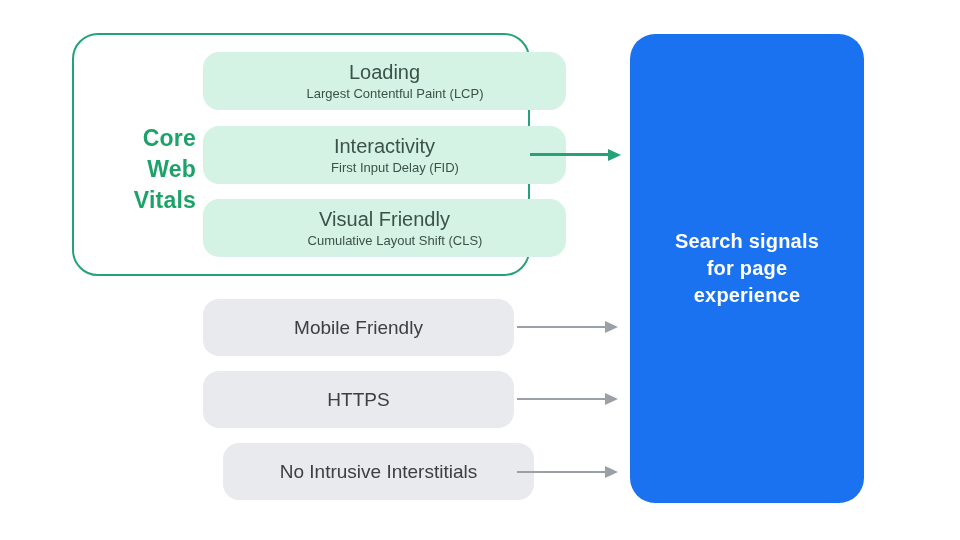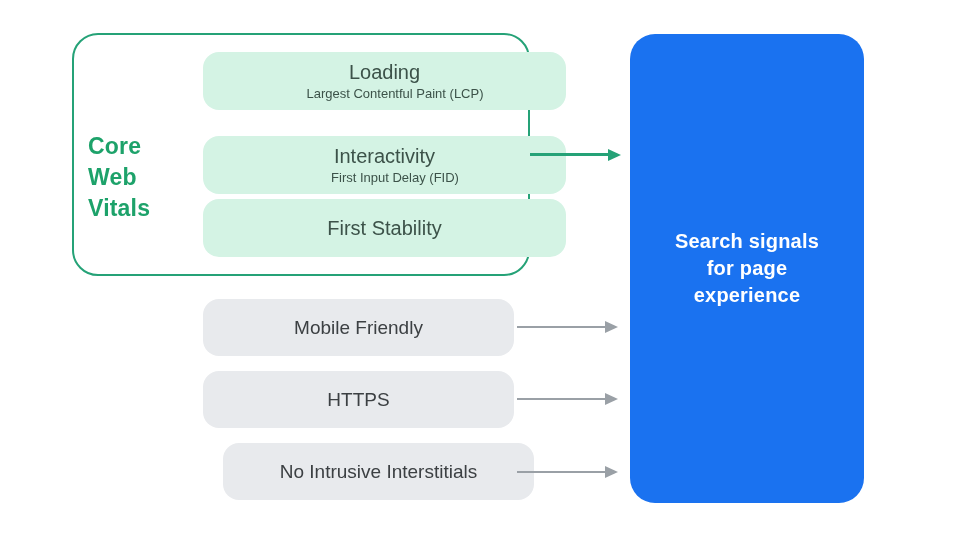--- a/index.html
+++ b/index.html
@@ -32,23 +32,23 @@
   .cwv-container {
     position: absolute;
     left: 72px; top: 33px;
     width: 458px; height: 243px;
     border: 2px solid var(--teal);
     border-radius: 26px;
     background: var(--background);
   }
   .cwv-label {
     position: absolute;
-    left: 14px; top: 96px;
+    left: 14px; top: 88px;
     width: 108px;
-    text-align: left;
+    text-align: right;
     font-size: 23px;
     line-height: 31px;
     font-weight: 700;
     color: var(--teal-text);
     letter-spacing: 0.2px;
   }
 
   
   .card {
     position: absolute;
@@ -60,21 +60,21 @@
     text-align: center;
   }
   .card.mint {
     left: 129px;
     width: 363px;
     height: 58px;
     background: var(--mint-fill);
     gap: 2px;
   }
   .card.mint.v1 { top: 17px; }
-  .card.mint.v2 { top: 101px; }
+  .card.mint.v2 { top: 91px; }
   .card.mint.v3 { top: 164px; }
   .card-title {
     font-size: 20px;
     line-height: 23px;
     font-weight: 500;
     color: var(--mint-text);
   }
   .card-sub {
     font-size: 13px;
     line-height: 15px;
@@ -160,21 +160,22 @@
       <div class="card-title">Loading</div>
       <div class="card-sub">Largest Contentful Paint (LCP)</div>
     </div>
 
     <div class="card mint v2">
       <div class="card-title">Interactivity</div>
       <div class="card-sub">First Input Delay (FID)</div>
     </div>
 
     <div class="card mint v3">
-      <div class="card-title">First Stability</div>
+      <div class="card-title">Visual Friendly</div>
+      <div class="card-sub">Cumulative Layout Shift (CLS)</div>
     </div>
   </div>
 
   <div class="arrow teal">
     <div class="arrow-line"></div>
     <div class="arrow-head"></div>
   </div>
 
   <div class="card gray s1">
     <div class="gray-label">Mobile Friendly</div>

